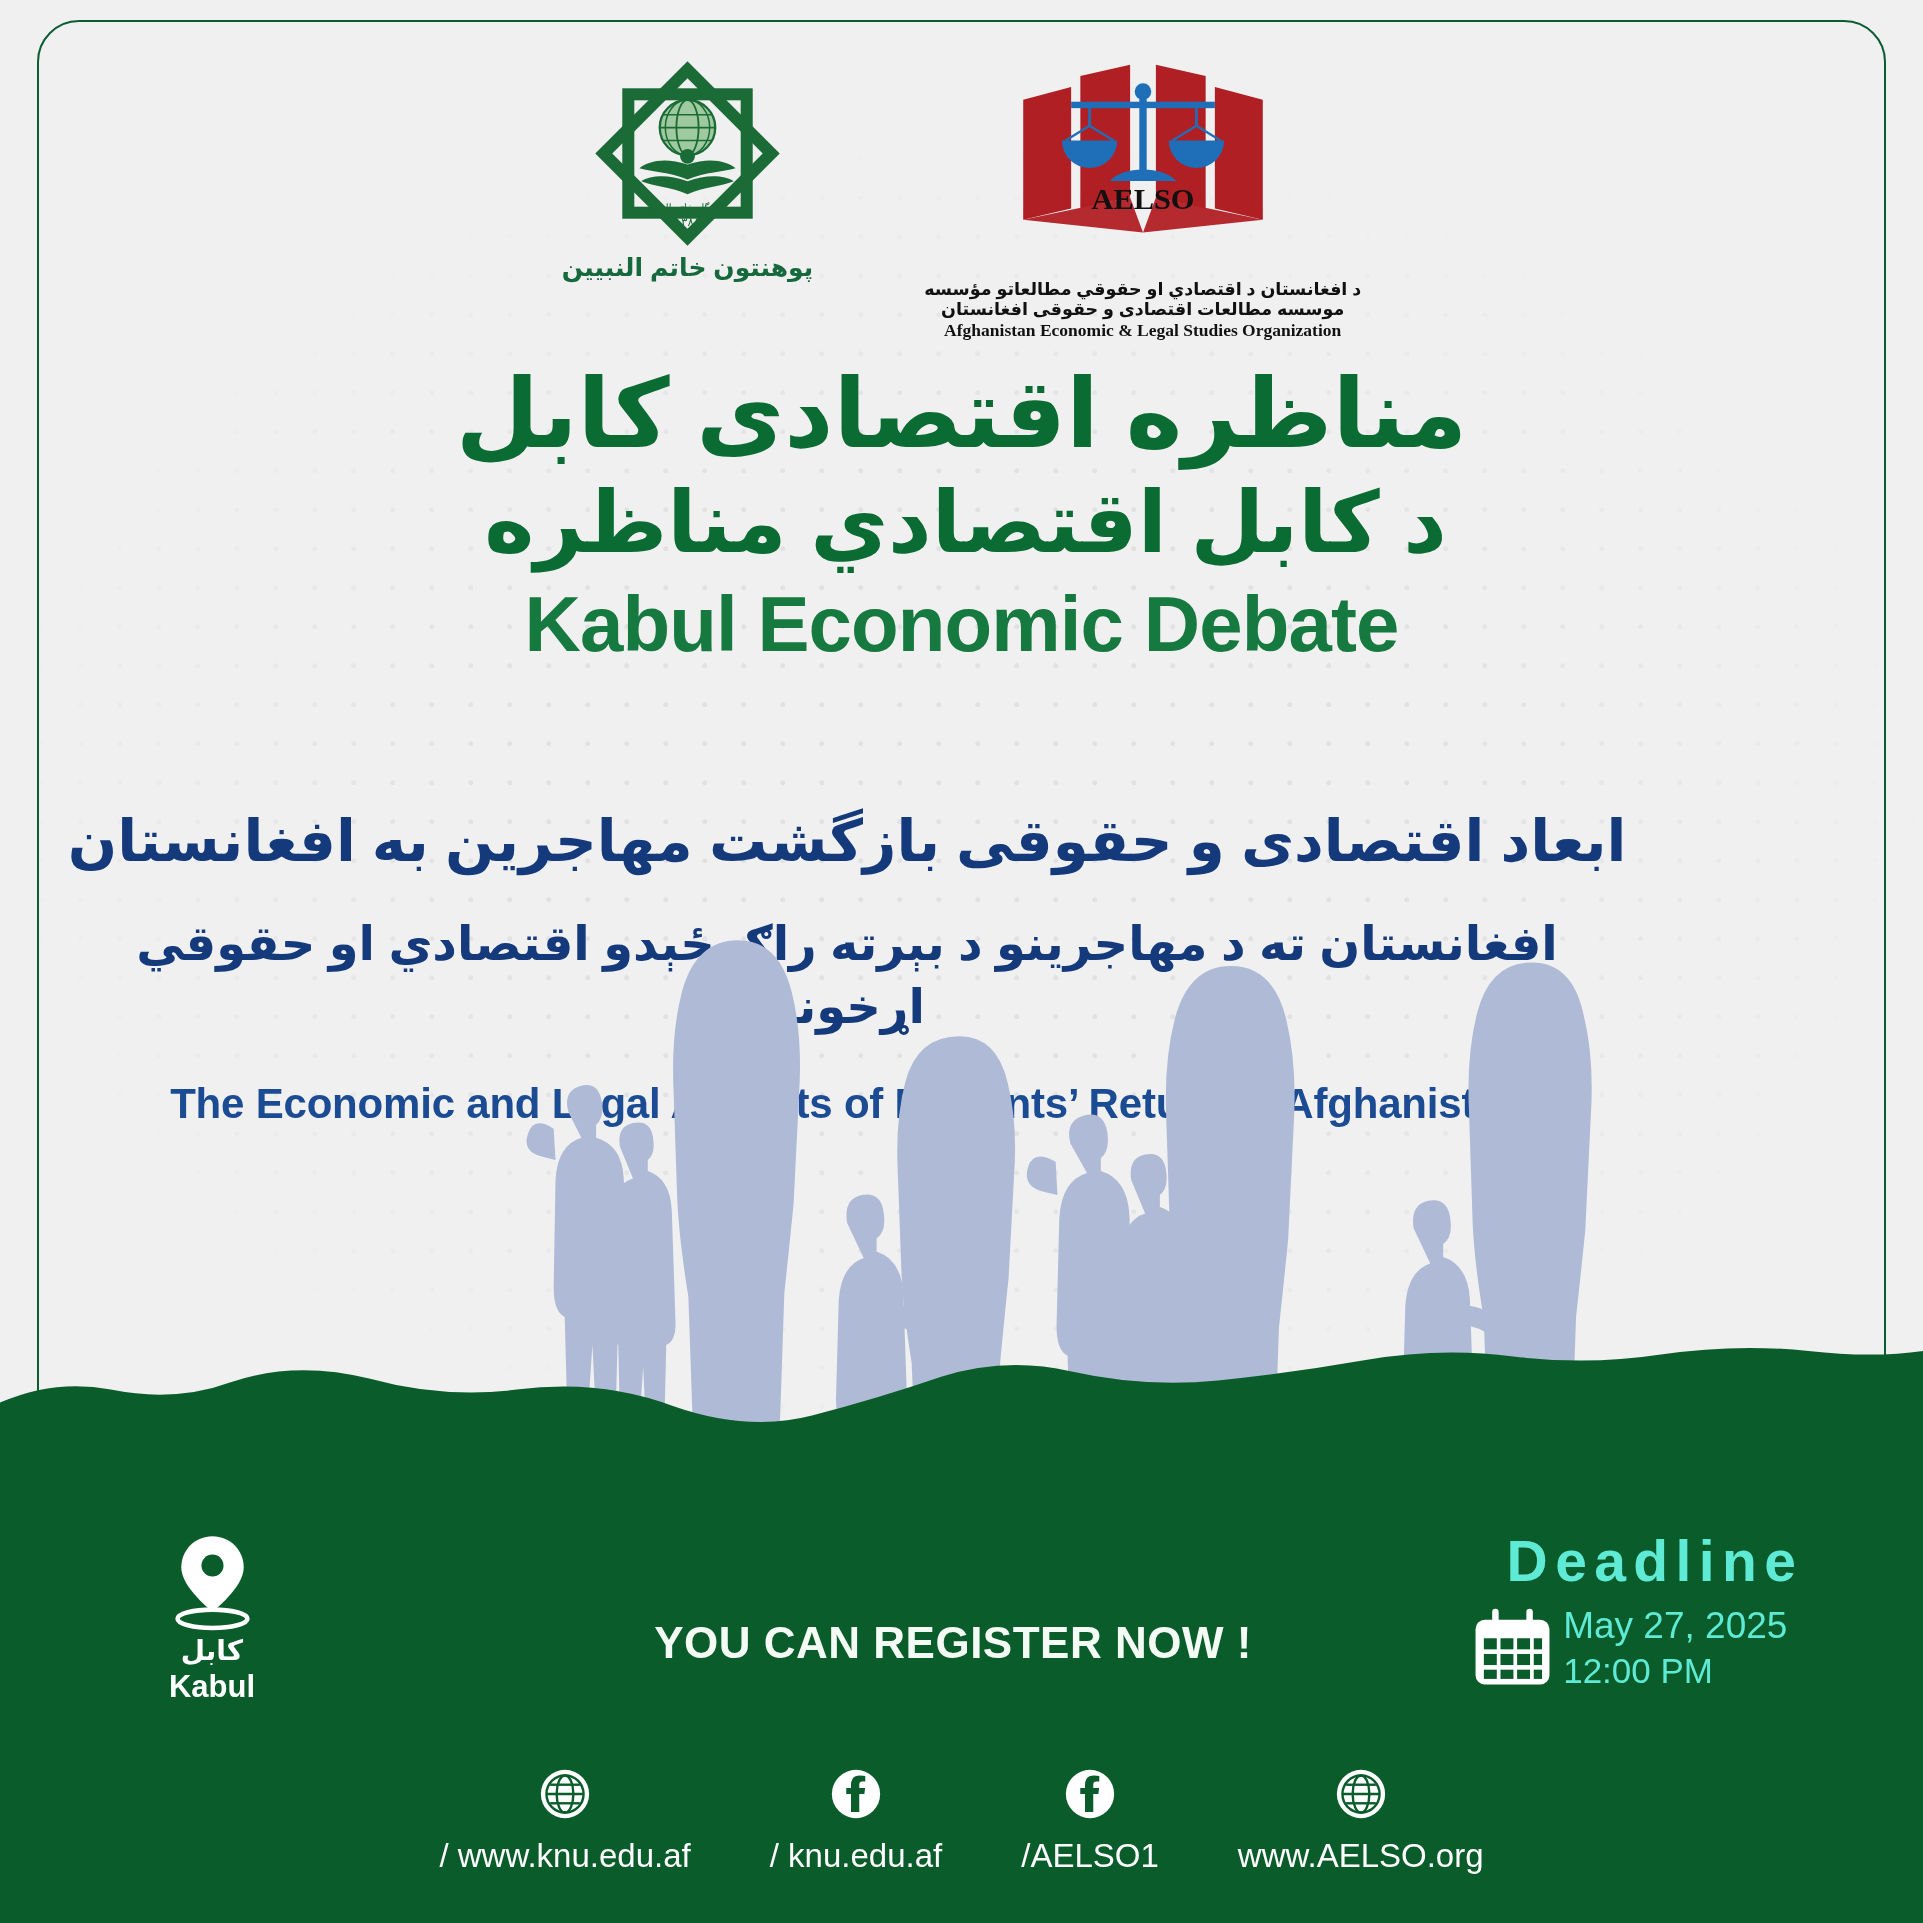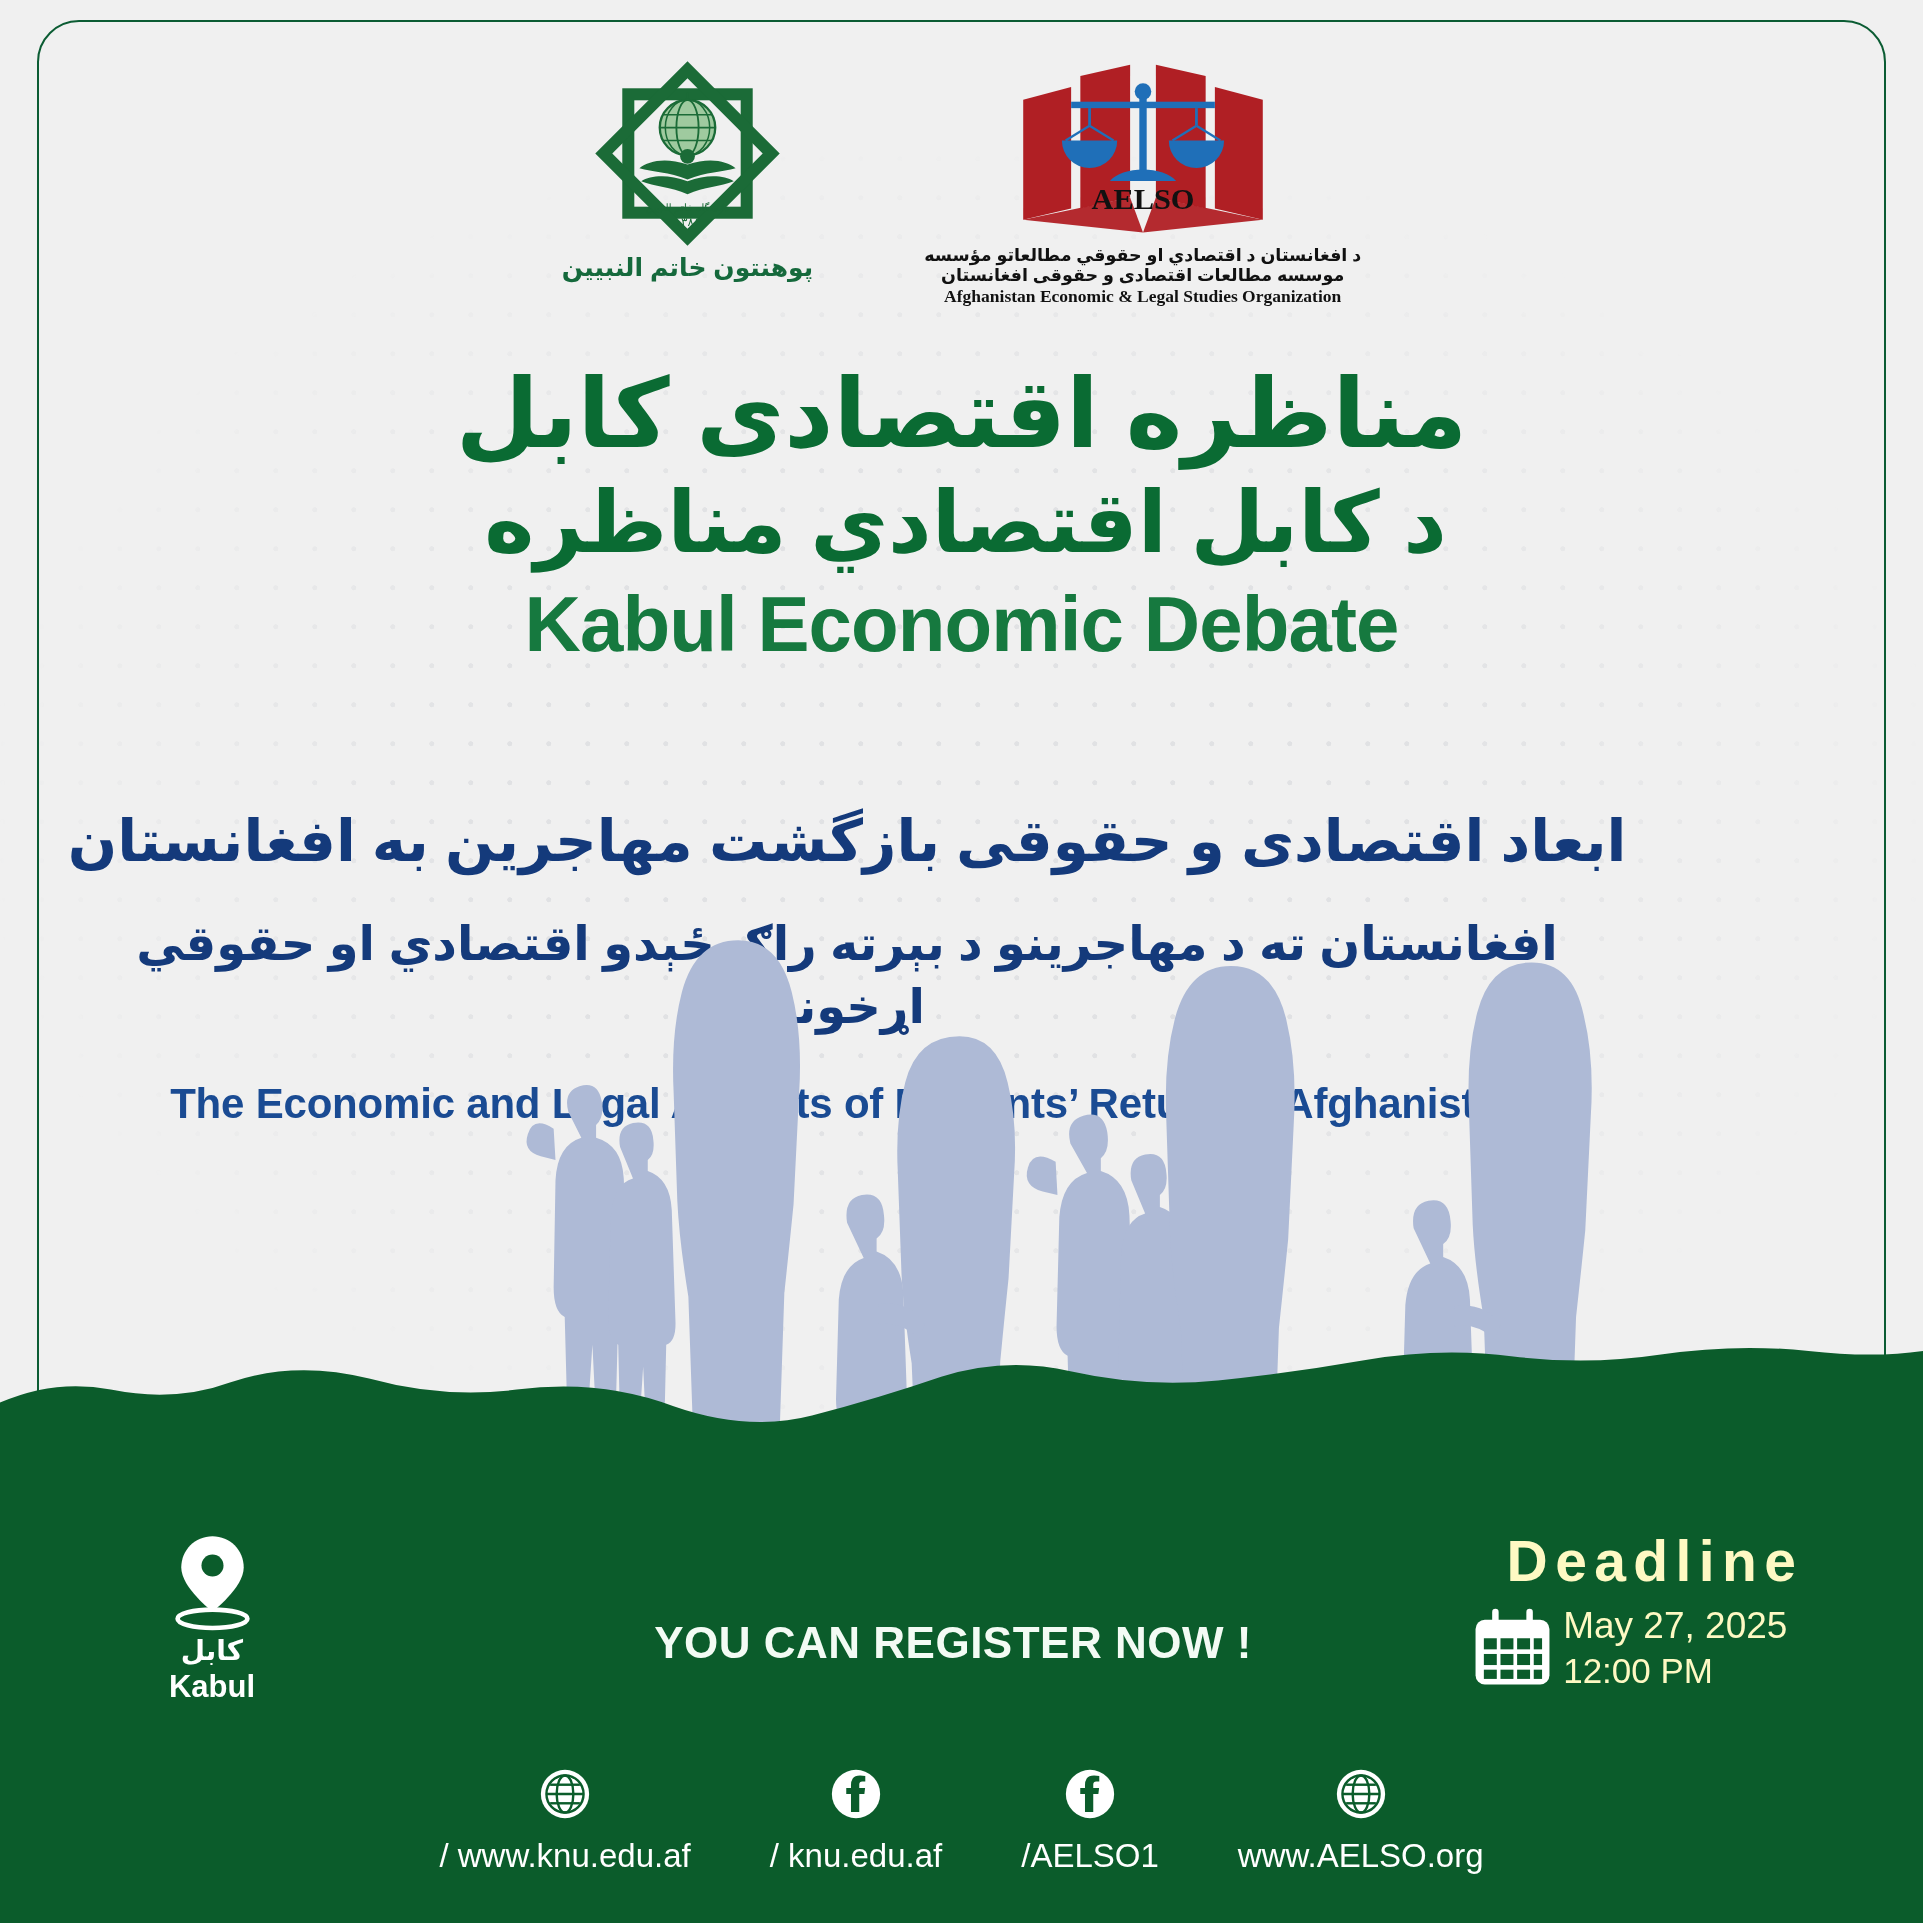--- a/index.html
+++ b/index.html
@@ -39,21 +39,21 @@
   .logos{
     position:absolute;left:0;top:61px;width:1923px;
     display:flex;justify-content:center;align-items:flex-start;gap:111px;
   }
   .logo-block{display:flex;flex-direction:column;align-items:center;}
   .knu-caption{
     margin-top:7.4px;color:#15693c;font-size:25px;font-weight:bold;
     direction:rtl;letter-spacing:0px;
   }
   .aelso-caption{text-align:center;line-height:1.18;margin-top:3.7px;}
-  .aelso-caption .ac1{font-size:17.5px;color:#111;direction:rtl;font-weight:bold;}
+  .aelso-caption .ac1{font-size:17.5px;color:#111;direction:rtl;font-weight:bold;margin-top:34px;}
   .aelso-caption .ac2{font-size:17.5px;color:#111;direction:rtl;font-weight:bold;}
   .aelso-caption .ac3{font-size:17.5px;color:#111;font-family:"Liberation Serif","DejaVu Serif",serif;font-weight:bold;}
 
   
   .title-wrap{position:absolute;left:0;top:360px;width:1923px;text-align:center;}
   .t-dari{
     color:#0a6b33;font-size:96px;font-weight:bold;direction:rtl;
     line-height:1.12;letter-spacing:1.8px;
   }
   .t-pashto{
@@ -102,21 +102,21 @@
   .loc .pin{display:block;margin:0 auto;}
   .loc .loc-dari{font-size:28px;font-weight:bold;direction:rtl;margin-top:1.8px;}
   .loc .loc-en{font-size:31px;font-weight:bold;margin-top:1.8px;}
 
   .cta{
     position:absolute;left:464px;bottom:255px;width:978px;text-align:center;
     color:#f3fbf4;font-size:44px;font-weight:bold;letter-spacing:0.5px;
   }
 
   .deadline{
-    position:absolute;right:74px;bottom:229px;width:388px;color:#fef9c3;
+    position:absolute;right:74px;bottom:229px;width:388px;color:#5eead4;
   }
   .deadline .dl-title{
     font-size:57px;font-weight:bold;letter-spacing:7.4px;text-align:center;
     margin-bottom:7.4px;
   }
   .deadline .dl-row{display:flex;align-items:center;gap:8px;justify-content:flex-start;padding-left:9.2px;}
   .deadline .dl-text{line-height:1.28;}
   .deadline .dl-date{font-size:37px;}
   .deadline .dl-time{font-size:35px;}
 

